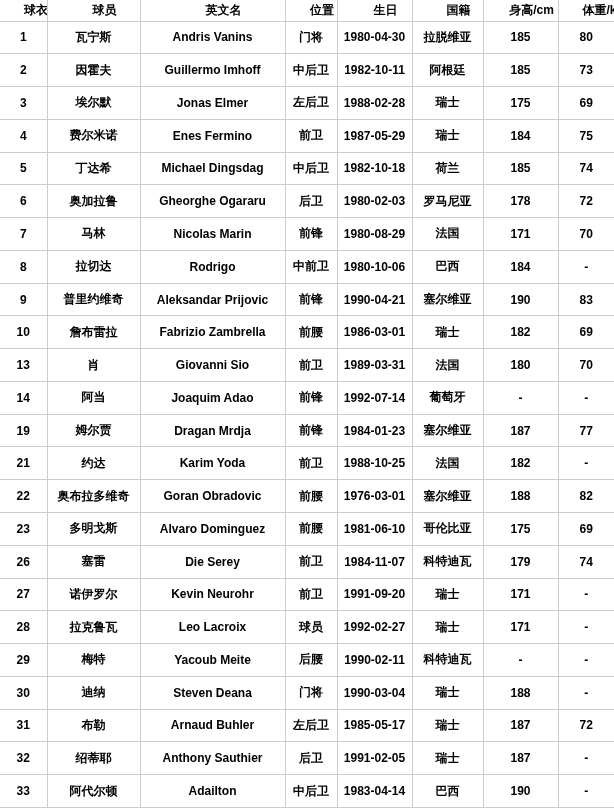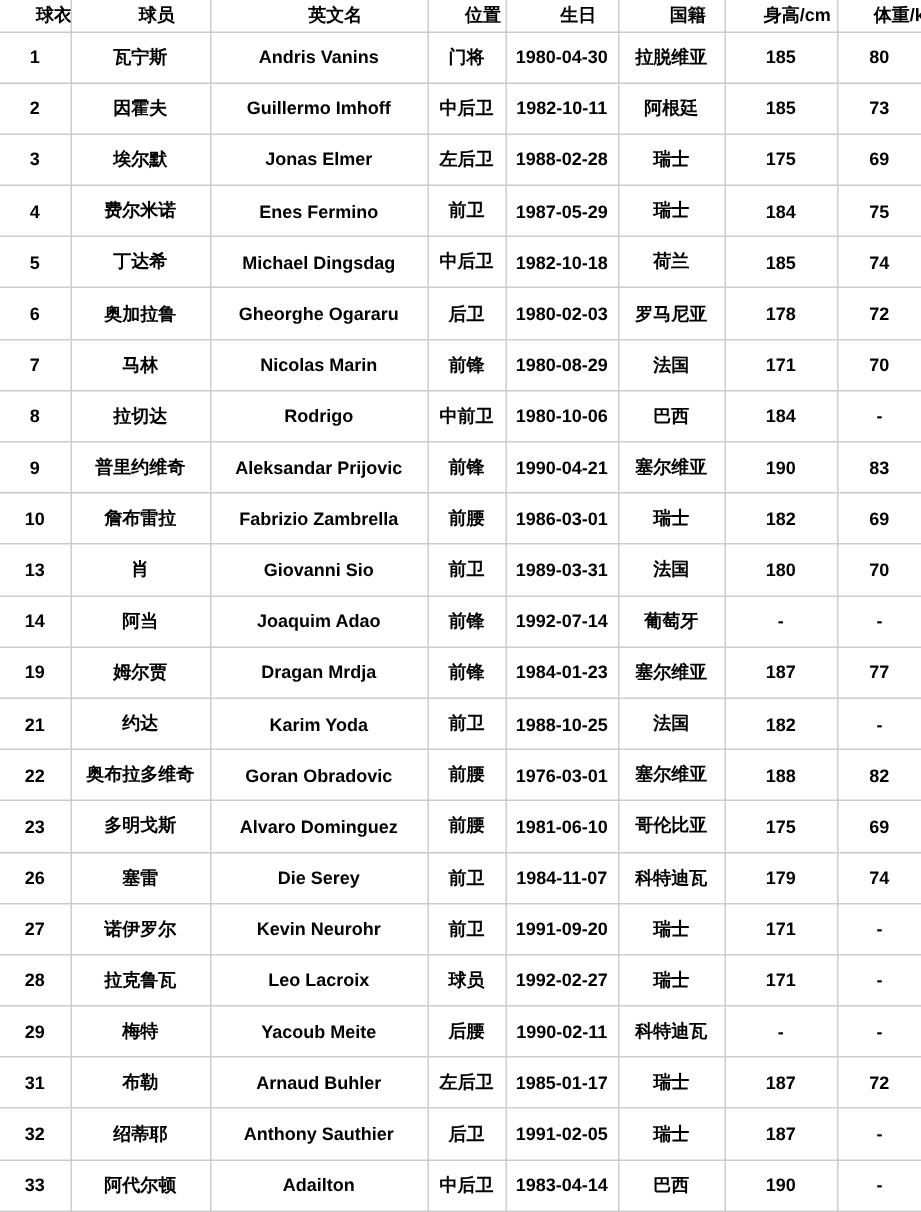--- a/index.html
+++ b/index.html
@@ -263,25 +263,35 @@
           <td>29</td>
           <td>梅特</td>
           <td>Yacoub Meite</td>
           <td>后腰</td>
           <td>1990-02-11</td>
           <td>科特迪瓦</td>
           <td>-</td>
           <td>-</td>
         </tr>
         <tr>
+          <td>30</td>
+          <td>迪纳</td>
+          <td>Steven Deana</td>
+          <td>门将</td>
+          <td>1990-03-04</td>
+          <td>瑞士</td>
+          <td>188</td>
+          <td>-</td>
+        </tr>
+        <tr>
           <td>31</td>
           <td>布勒</td>
           <td>Arnaud Buhler</td>
           <td>左后卫</td>
-          <td>1985-01-17</td>
+          <td>1985-05-17</td>
           <td>瑞士</td>
           <td>187</td>
           <td>72</td>
         </tr>
         <tr>
           <td>32</td>
           <td>绍蒂耶</td>
           <td>Anthony Sauthier</td>
           <td>后卫</td>
           <td>1991-02-05</td>

